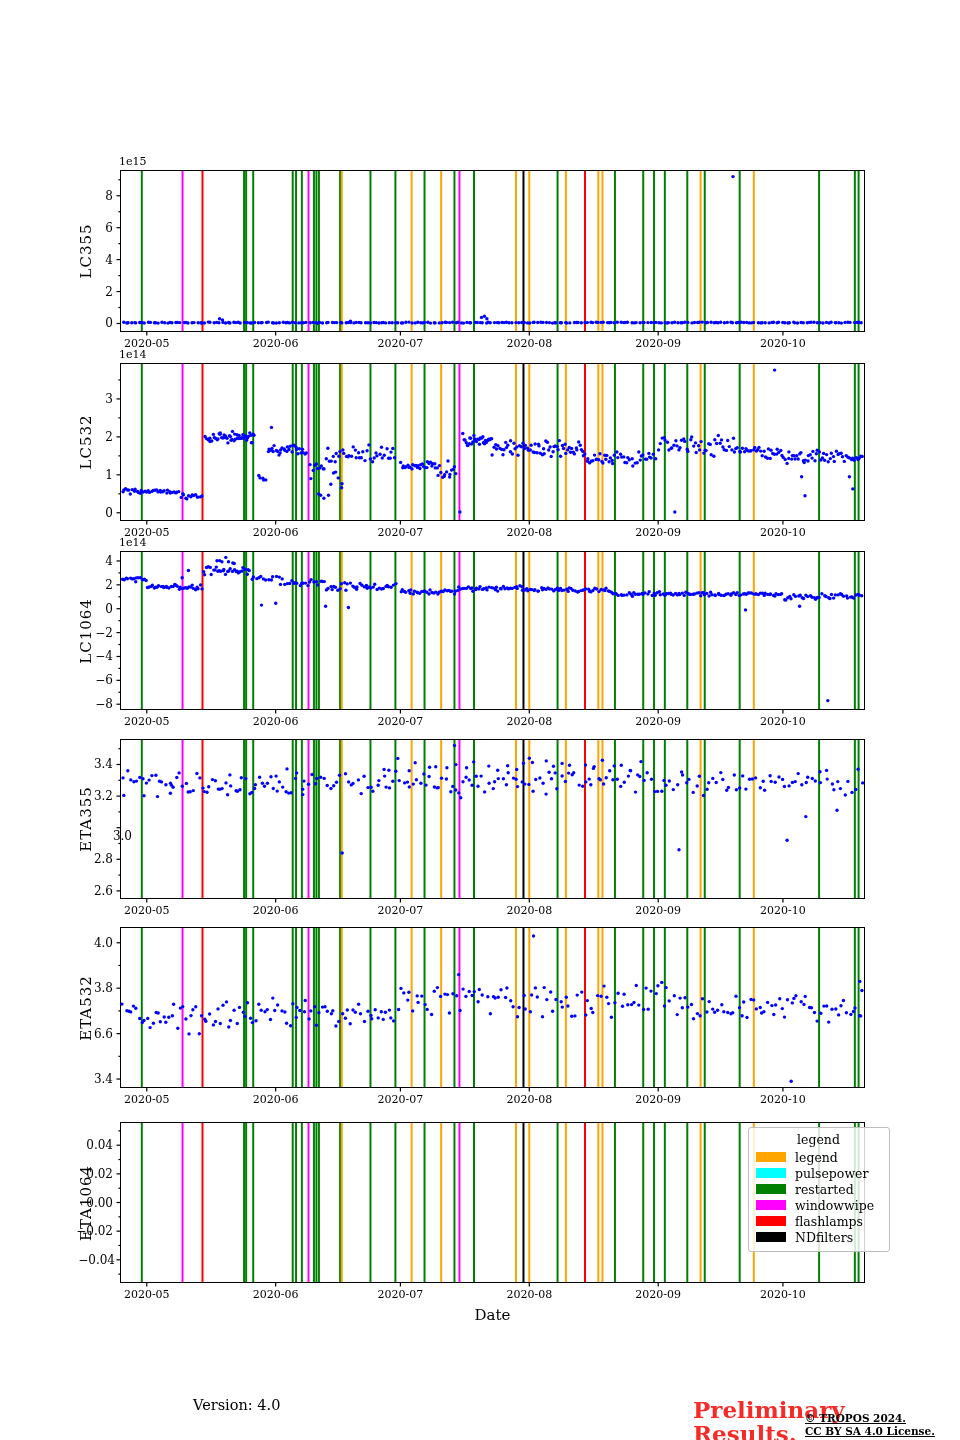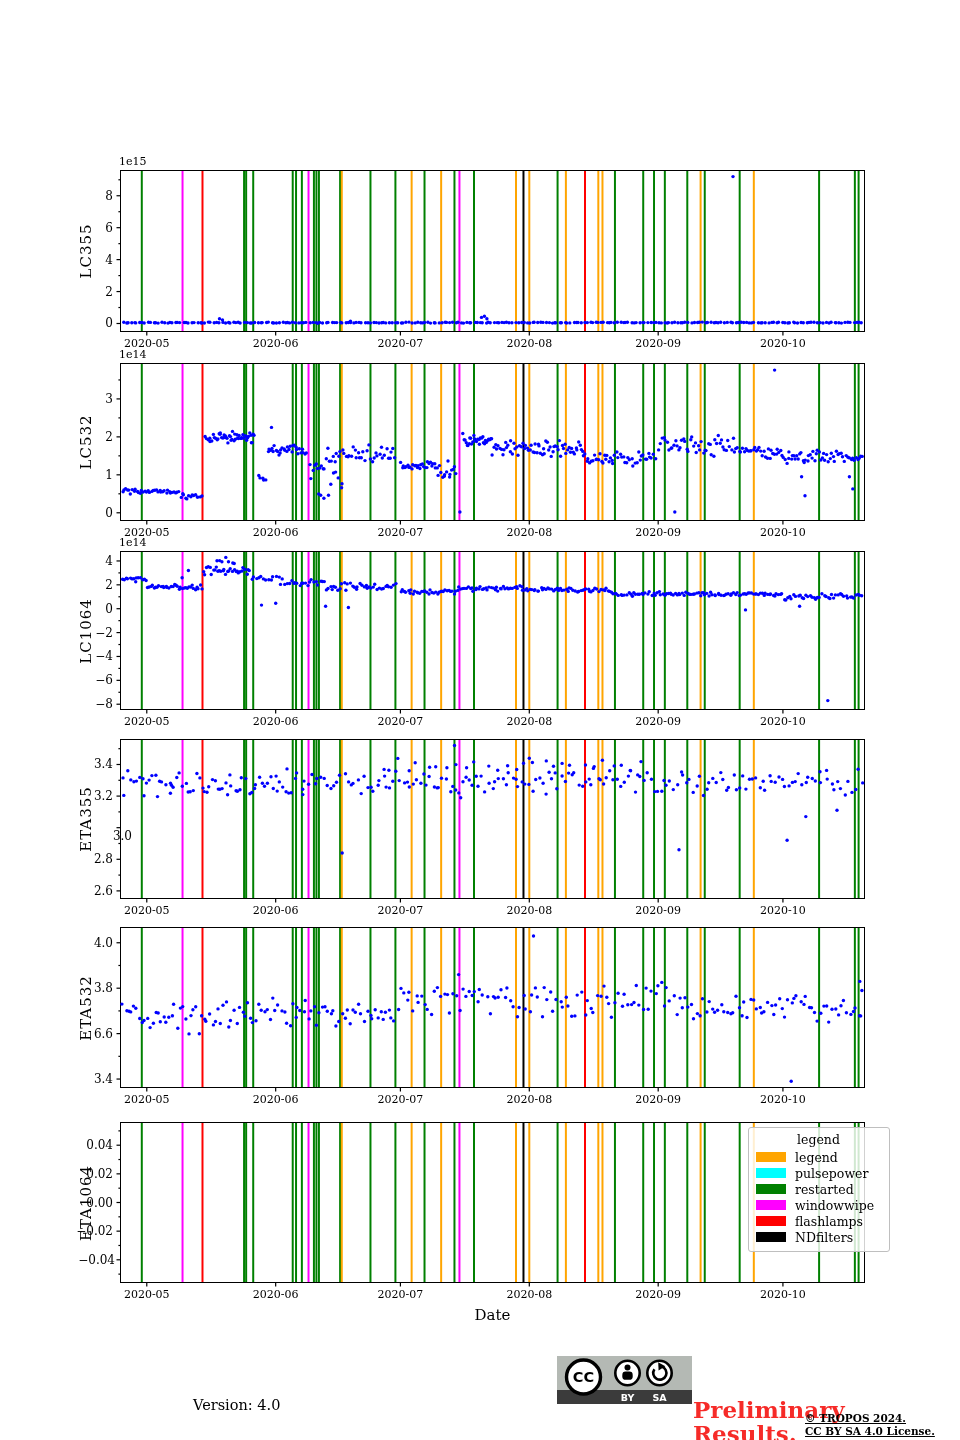--- a/index.html
+++ b/index.html
@@ -2293,42 +2293,20 @@
           <div class="legend-row">
             <div class="legend-swatch" style="background: rgb(0, 0, 0);"></div>
             <span>NDfilters</span>
           </div>
         </div>
       </div>
     </div>
 
   <div class="footer-version">Version: 4.0</div>
 
-  <div class="cc-badge">
-    <svg width="135" height="48" viewBox="0 0 135 48">
-      <rect x="0" y="0" width="135" height="48" fill="#b4b9b4"></rect>
-      <rect x="0" y="34" width="135" height="14" fill="#3b3b3b"></rect>
-      <g>
-        <circle cx="26.5" cy="21" r="17" fill="#ffffff" stroke="#000000" stroke-width="3.4"></circle>
-        <text id="cc-text" x="26.5" y="26" text-anchor="middle" font-size="14.5" font-weight="bold" font-family="DejaVu Sans, sans-serif" fill="#000000">CC</text>
-      </g>
-      <g>
-        <circle cx="70.5" cy="17" r="12.2" fill="#ffffff" stroke="#000000" stroke-width="2.6"></circle>
-        <circle cx="70.5" cy="11.5" r="3" fill="#000000"></circle>
-        <rect x="65.3" y="15.6" width="10.4" height="8.2" rx="3.4" fill="#000000"></rect>
-      </g>
-      <g>
-        <circle cx="102.5" cy="17" r="12.2" fill="#ffffff" stroke="#000000" stroke-width="2.6"></circle>
-        <path d="M 97.4 13.2 A 6.6 6.6 0 1 0 104.5 10.6" fill="none" stroke="#000000" stroke-width="2.6"></path>
-        <polygon points="101.2,6.2 108.3,10.2 101.6,14.6" fill="#000000"></polygon>
-      </g>
-      <text id="cc-by-text" x="70.5" y="45" text-anchor="middle" font-size="9.5" font-weight="bold" font-family="DejaVu Sans, sans-serif" fill="#ffffff">BY</text>
-      <text id="cc-sa-text" x="102.5" y="45" text-anchor="middle" font-size="9.5" font-weight="bold" font-family="DejaVu Sans, sans-serif" fill="#ffffff">SA</text>
-    </svg>
-  </div>
 
   <div class="prelim">
     <div>Preliminary</div>
     <div>Results.</div>
   </div>
 
   <div class="tropos">
     <div>© TROPOS 2024.</div>
     <div>CC BY SA 4.0 License.</div>
   </div>

